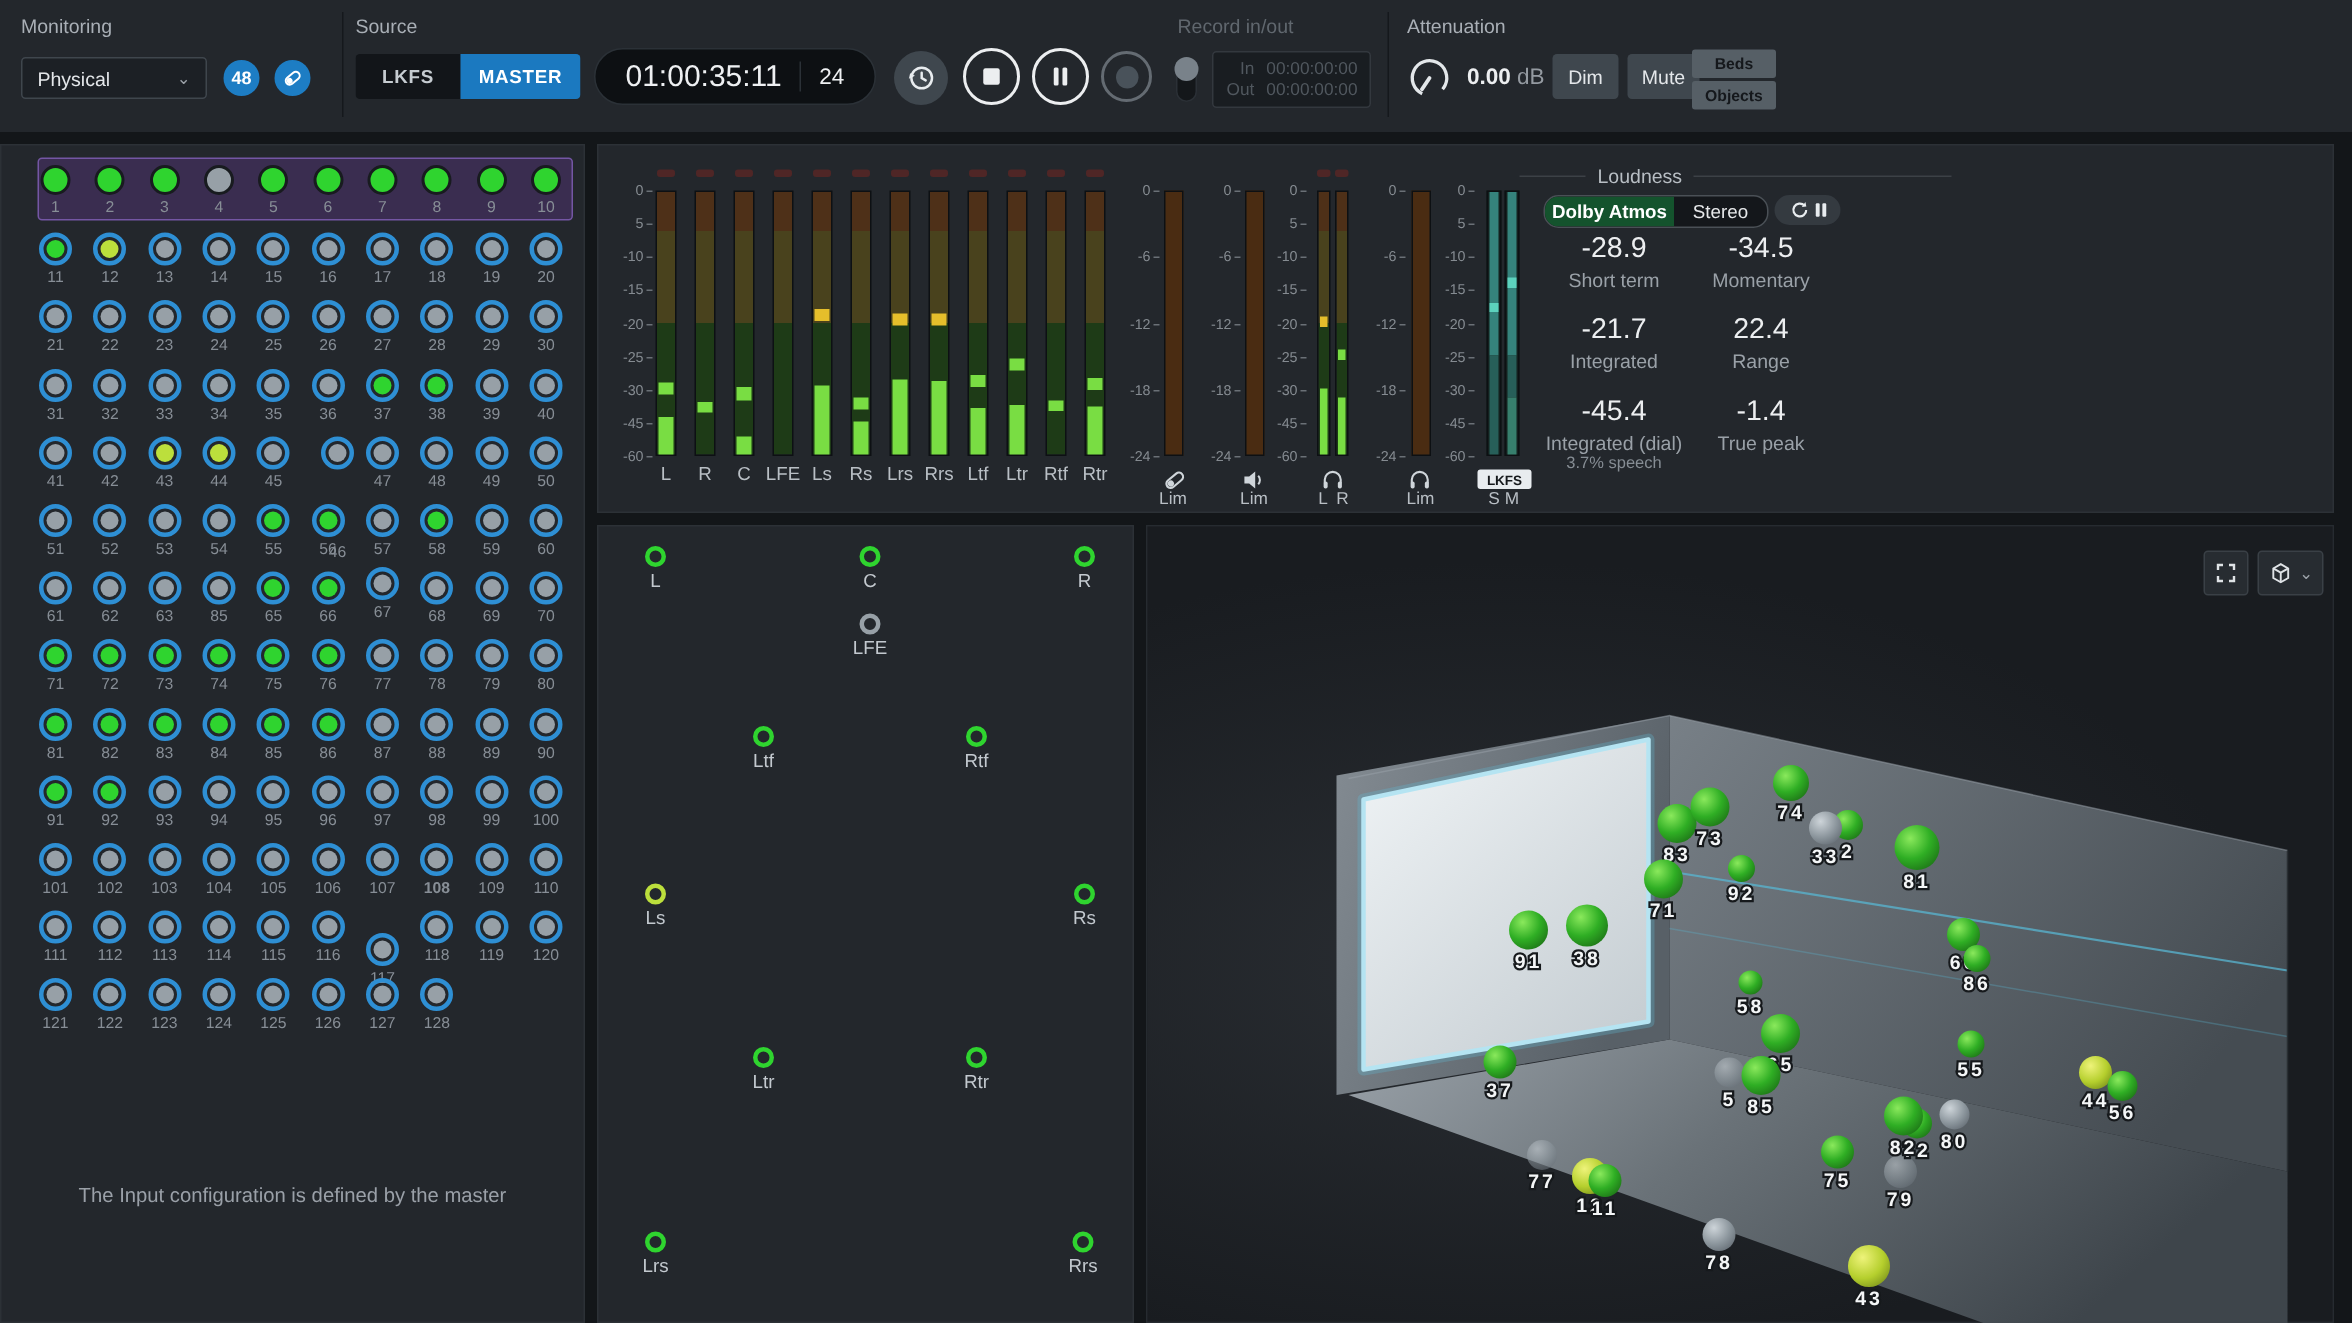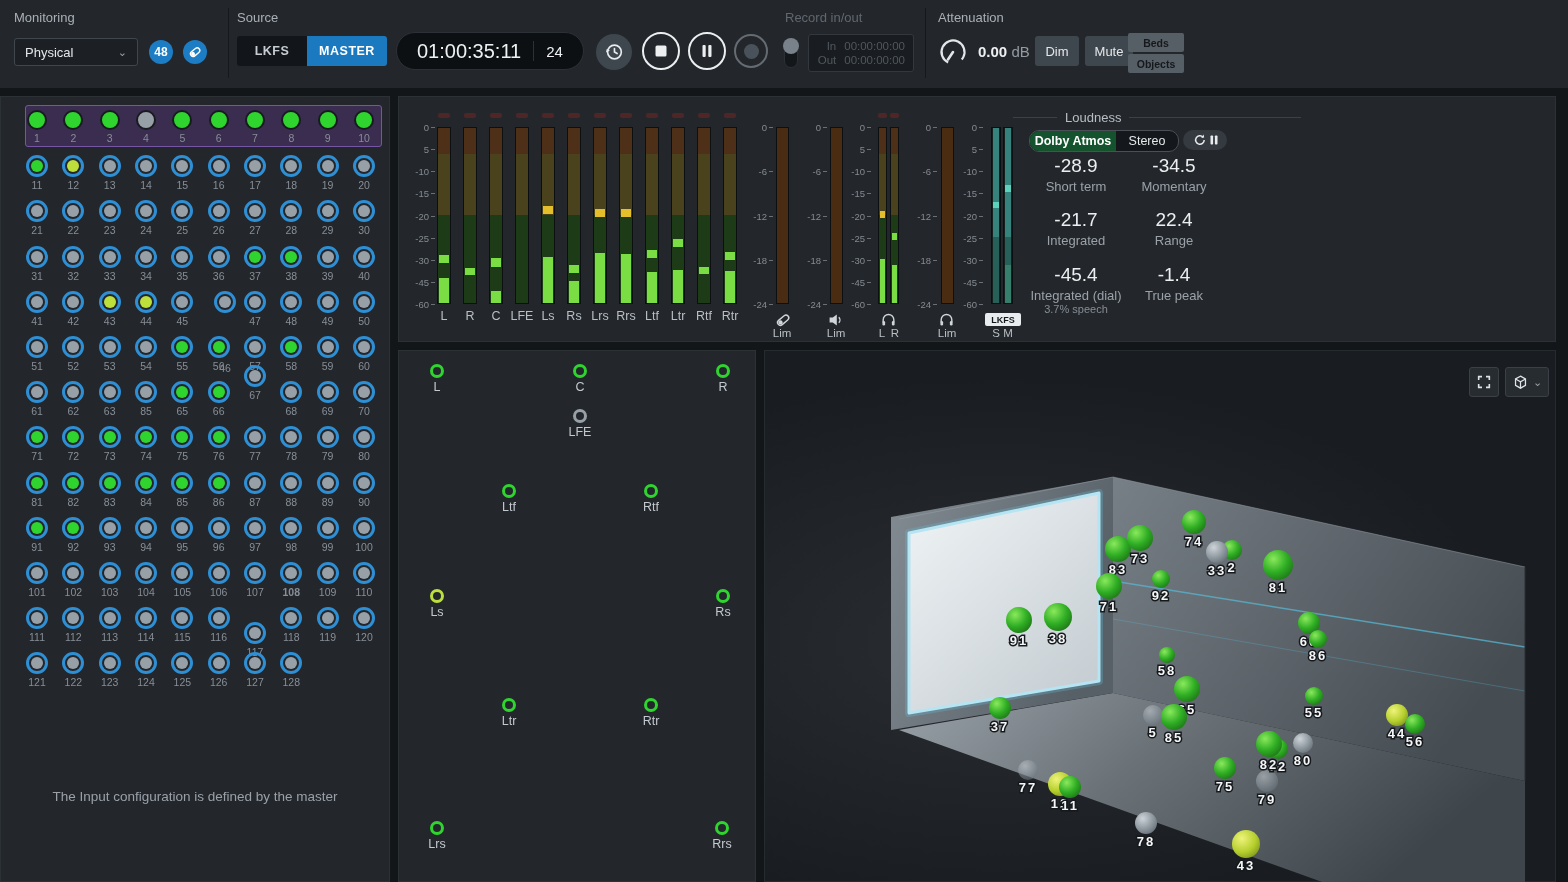--- a/index.html
+++ b/index.html
@@ -512,21 +512,21 @@
             <div style="width: 12px; height: 12px; border-radius: 50%; background: rgb(47, 212, 47);"></div>
           </div>
           <div class="gridnum">65</div>
         </div>
         <div class="cell" style="left: 202.65px; top: 284.2px;">
           <div style="width: 22px; height: 22px; border-radius: 50%; border: 3px solid rgb(46, 143, 212); display: flex; align-items: center; justify-content: center;">
             <div style="width: 12px; height: 12px; border-radius: 50%; background: rgb(47, 212, 47);"></div>
           </div>
           <div class="gridnum">66</div>
         </div>
-        <div class="cell" style="left: 238.98px; top: 268px; justify-content: center;">
+        <div class="cell" style="left: 238.98px; top: 281px; justify-content: center;">
           <div style="width: 22px; height: 22px; border-radius: 50%; border: 3px solid rgb(46, 143, 212); display: flex; align-items: center; justify-content: center;">
             <div style="width: 12px; height: 12px; border-radius: 50%; background: rgb(151, 160, 167);"></div>
           </div>
           <div class="gridnum">67</div>
         </div>
         <div class="cell" style="left: 275.31px; top: 284.2px;">
           <div style="width: 22px; height: 22px; border-radius: 50%; border: 3px solid rgb(46, 143, 212); display: flex; align-items: center; justify-content: center;">
             <div style="width: 12px; height: 12px; border-radius: 50%; background: rgb(151, 160, 167);"></div>
           </div>
           <div class="gridnum">68</div>

